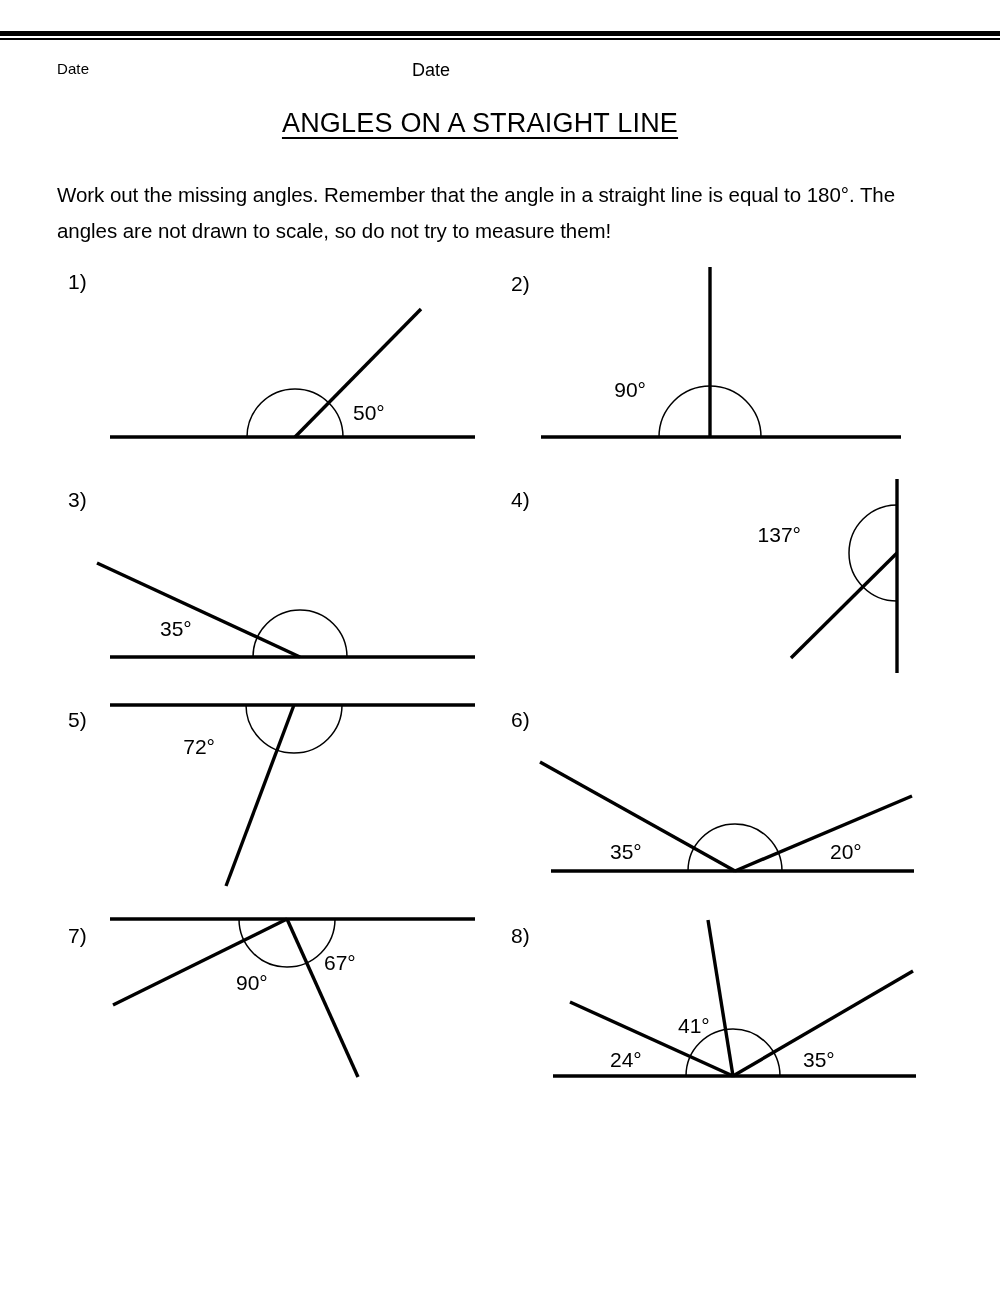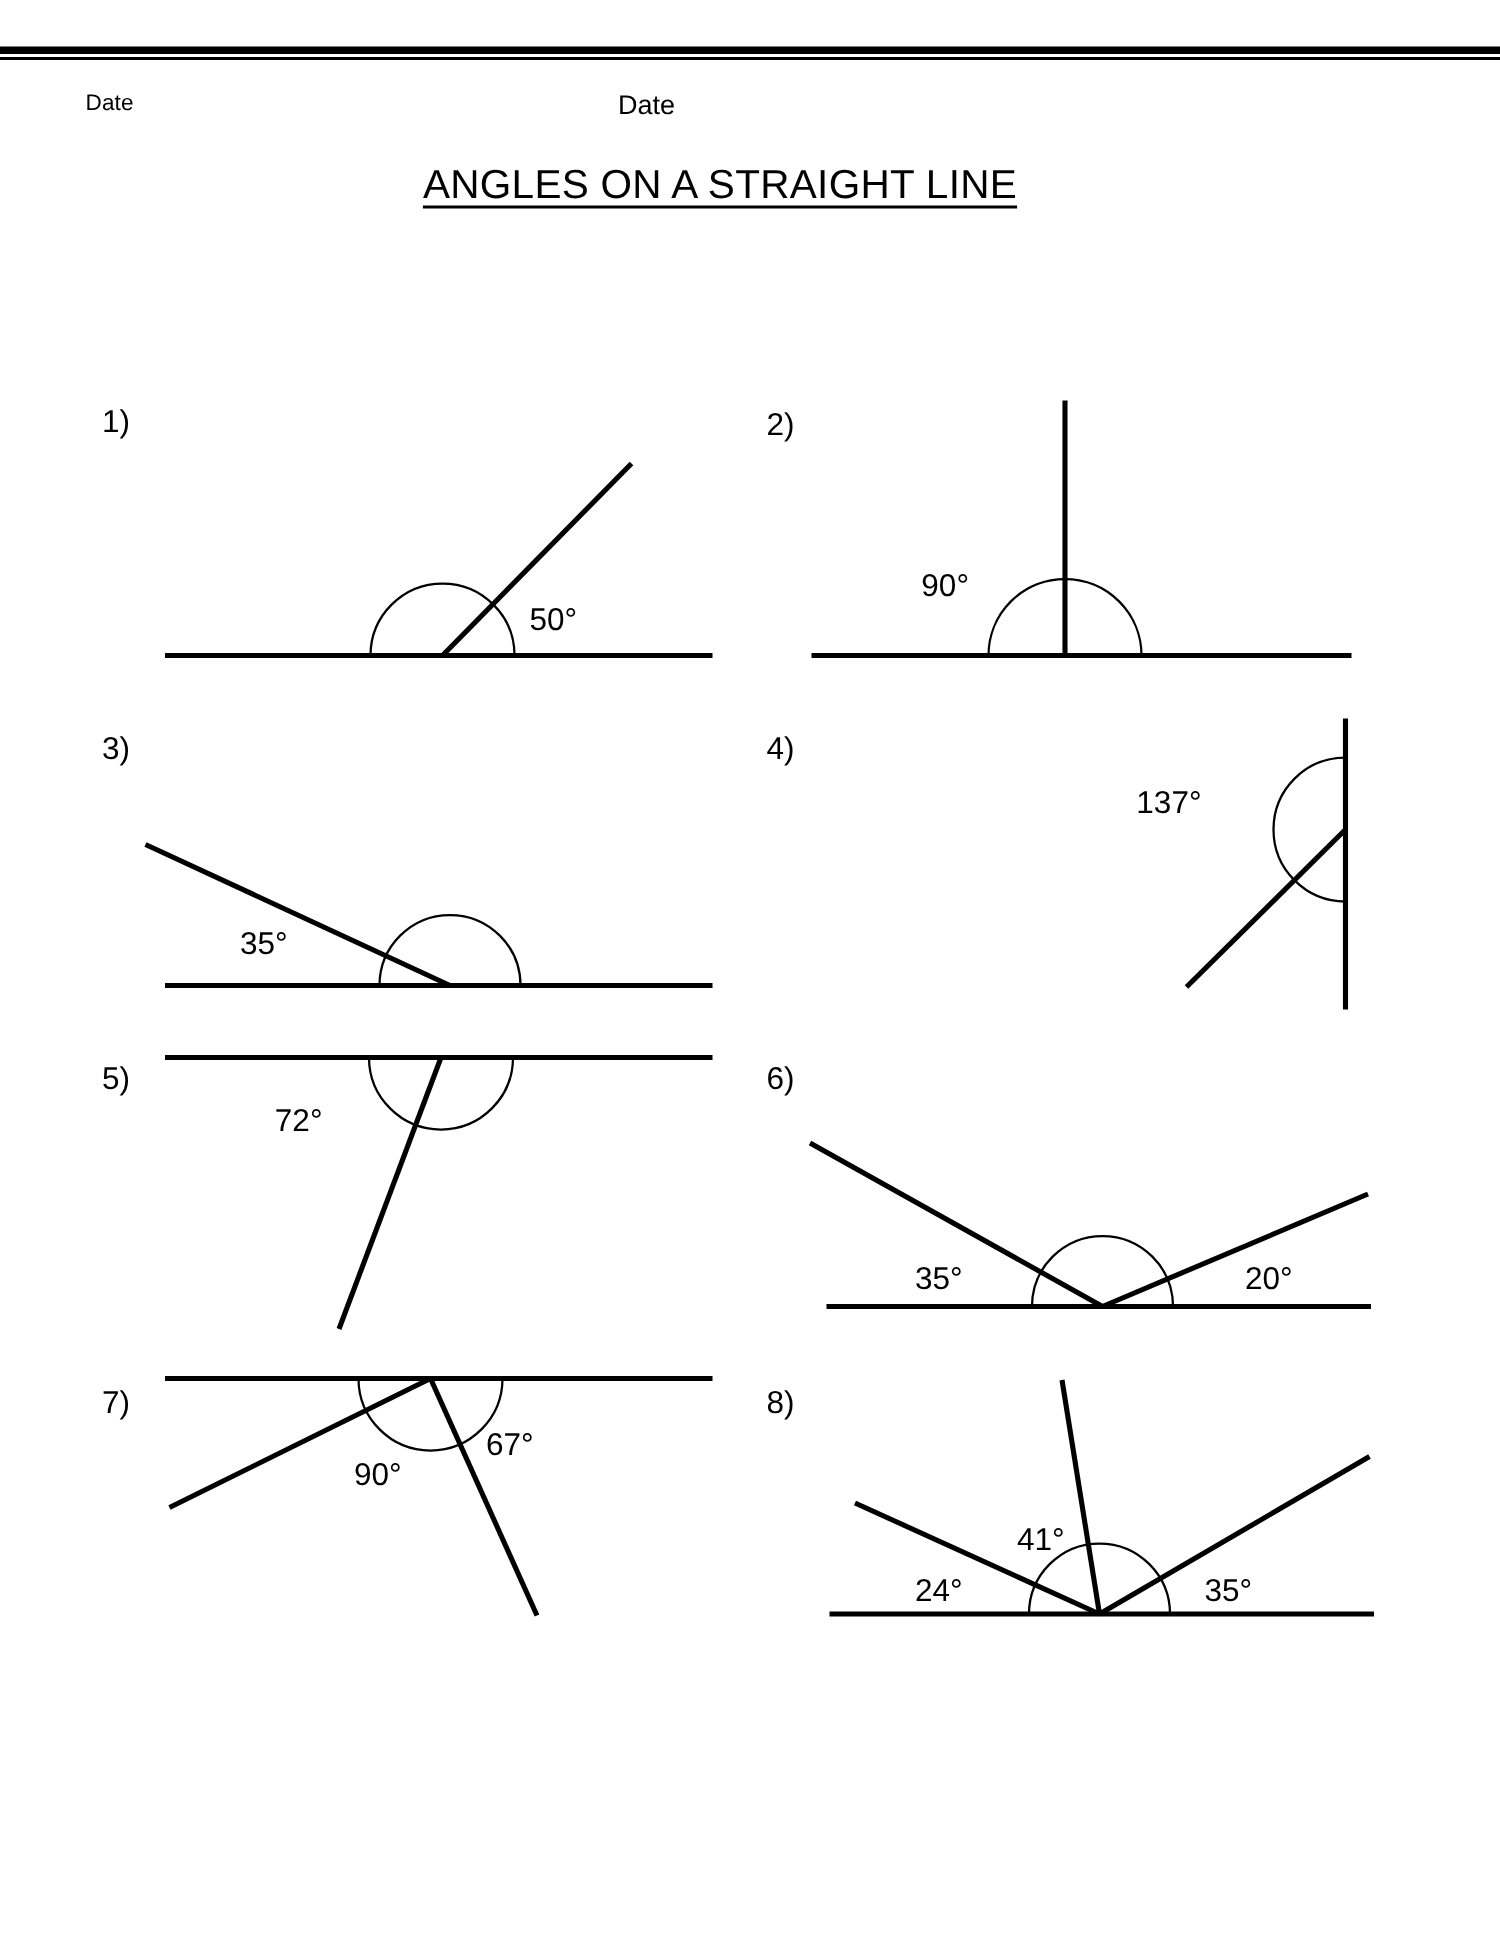--- a/index.html
+++ b/index.html
@@ -132,20 +132,21 @@
   <div class="top-rule">
     <div class="thick"></div>
     <div class="thin"></div>
   </div>
 
   <div class="hdr-name">Date</div>
   <div class="hdr-date">Date</div>
 
   <div class="title">ANGLES ON A STRAIGHT LINE</div>
 
+  <div class="instructions">Work out the missing angles. Remember that the angle in a straight line is equal to 180°. The angles are not drawn to scale, so do not try to measure them!</div>
 
   <div class="problems">
 
     <div class="prob" style="left:0;top:0;width:500px;height:215px;">
       <div class="num" style="left:68px;top:12px;">1)</div>
       <svg width="500" height="215" viewBox="0 0 500 215">
 
         <line class="baseline" x1="110" y1="179" x2="475" y2="179"></line>
 
         <path class="arc" d="M 247 179 A 48 48 0 0 1 343 179"></path>

